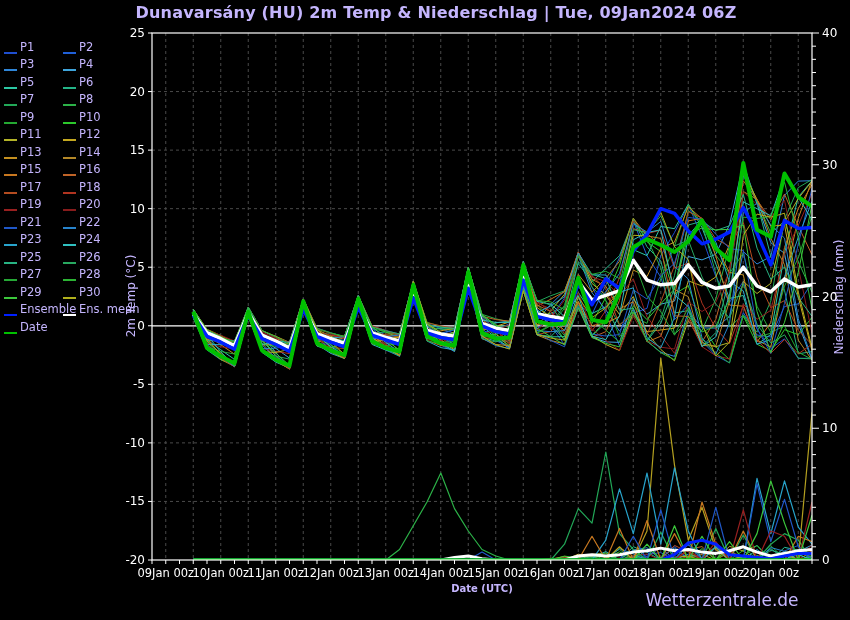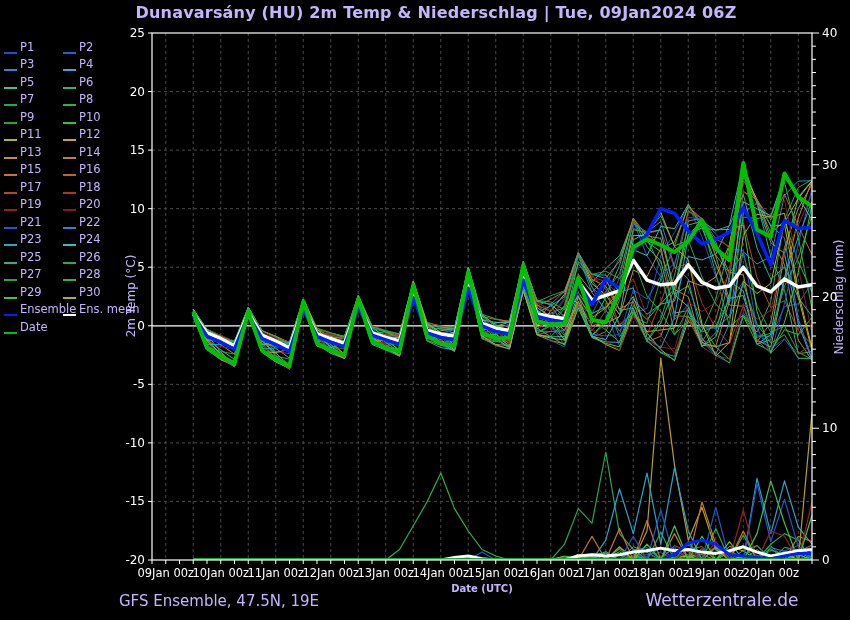--- a/index.html
+++ b/index.html
@@ -422,15 +422,14 @@
         <text x="440.75" y="577" text-anchor="middle" font-size="11.5">14Jan 00z</text>
         <text x="495.75" y="577" text-anchor="middle" font-size="11.5">15Jan 00z</text>
         <text x="550.75" y="577" text-anchor="middle" font-size="11.5">16Jan 00z</text>
         <text x="605.75" y="577" text-anchor="middle" font-size="11.5">17Jan 00z</text>
         <text x="660.75" y="577" text-anchor="middle" font-size="11.5">18Jan 00z</text>
         <text x="715.75" y="577" text-anchor="middle" font-size="11.5">19Jan 00z</text>
         <text x="770.75" y="577" text-anchor="middle" font-size="11.5">20Jan 00z</text>
       </g>
     </svg>
   <div id="xlab">Date (UTC)</div>
-  <div id="footer-left">GFS Ensemble, 47.5N, 19E</div>
   <div id="footer-right">Wetterzentrale.de</div>
 </div>
 
 </body></html>

